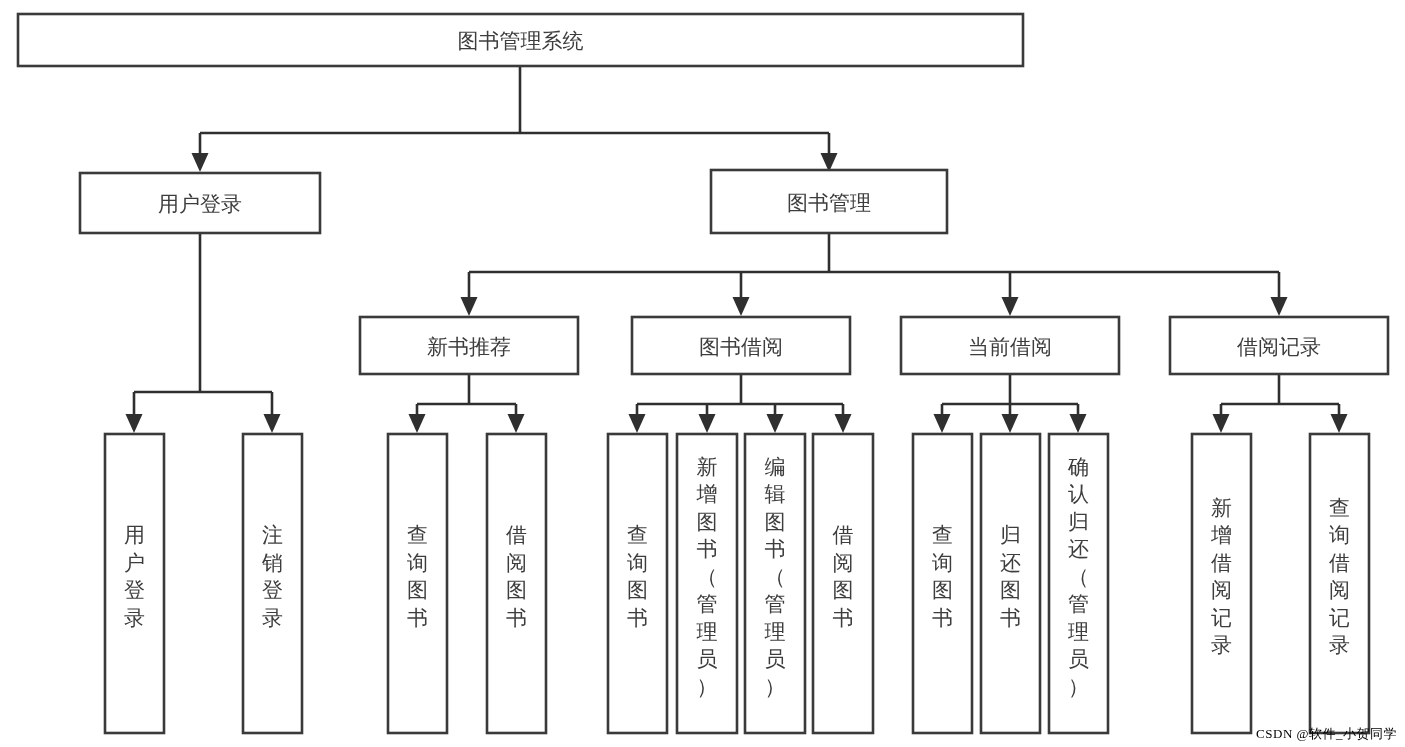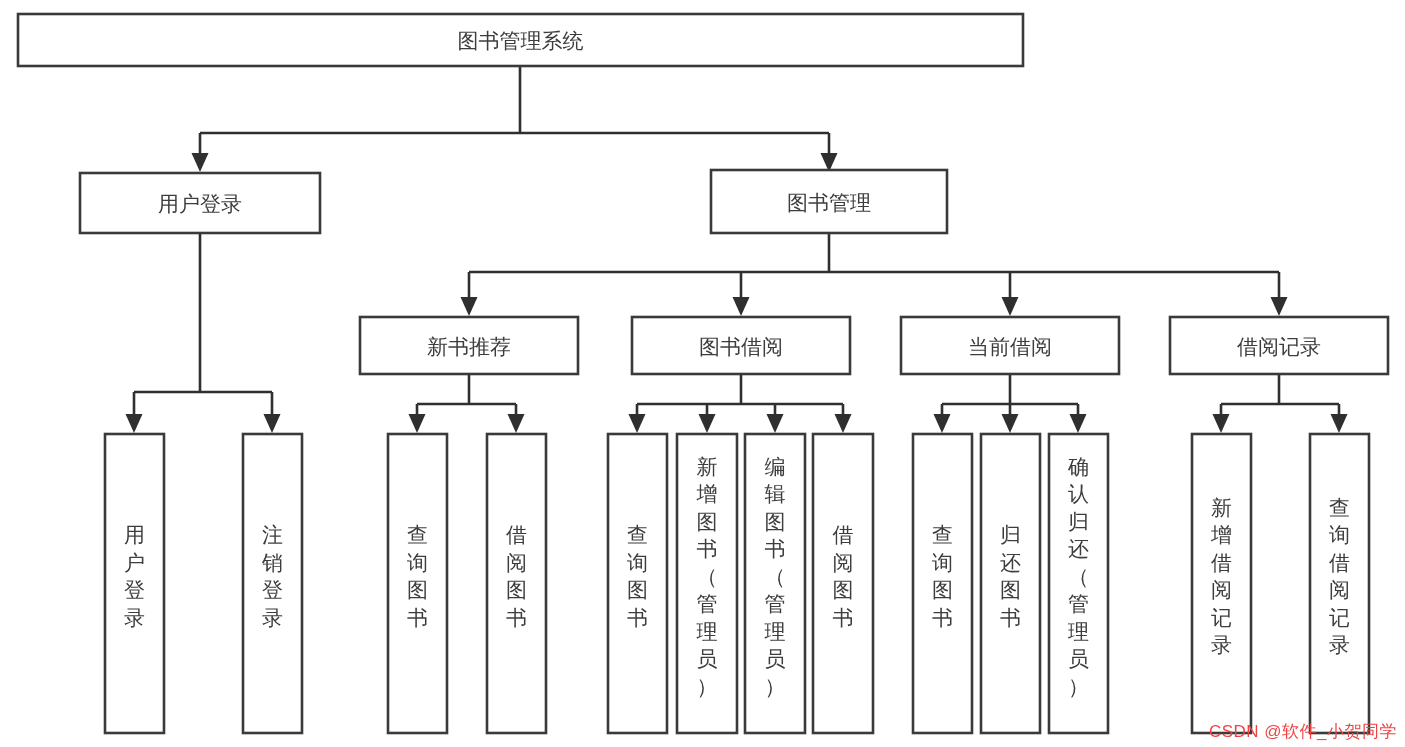--- a/index.html
+++ b/index.html
@@ -53,23 +53,23 @@
     stroke-linecap: butt;
   }
   .arrow-head {
     fill: #2f2f2f;
     stroke: none;
   }
   .watermark-text {
     position: absolute;
     right: 8px;
     bottom: 4px;
-    color: #ef4444;
-    font-size: 17px;
-    font-family: Liberation Sans, sans-serif;
+    color: #000000;
+    font-size: 13px;
+    font-family: Liberation Serif, serif;
     letter-spacing: 0.5px;
     white-space: nowrap;
     user-select: none;
   }
 </style>
 </head>
 <body>
 
 <div id="diagram-root">
   <svg class="diagram-canvas" viewBox="0 0 1405 747">

